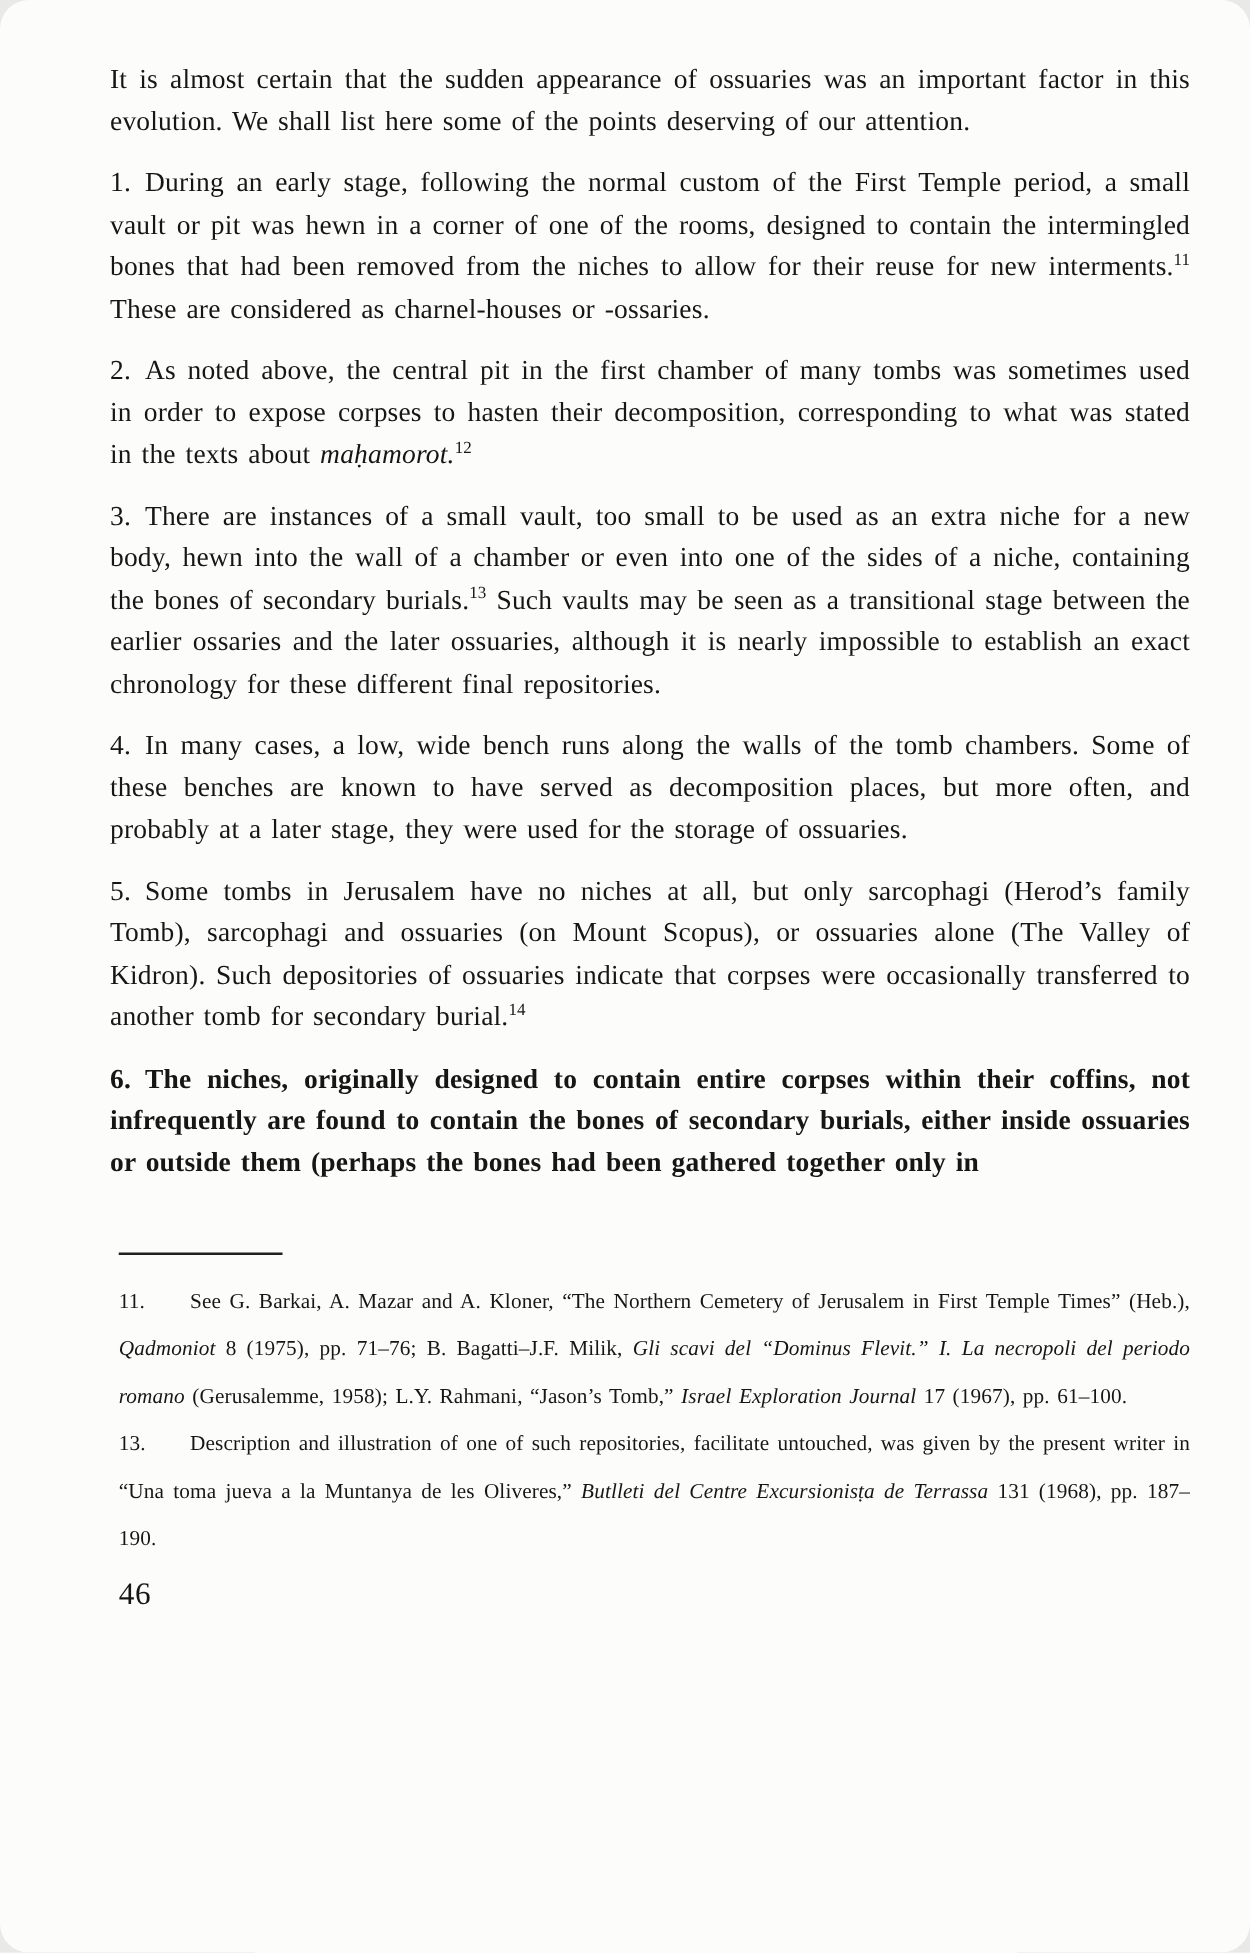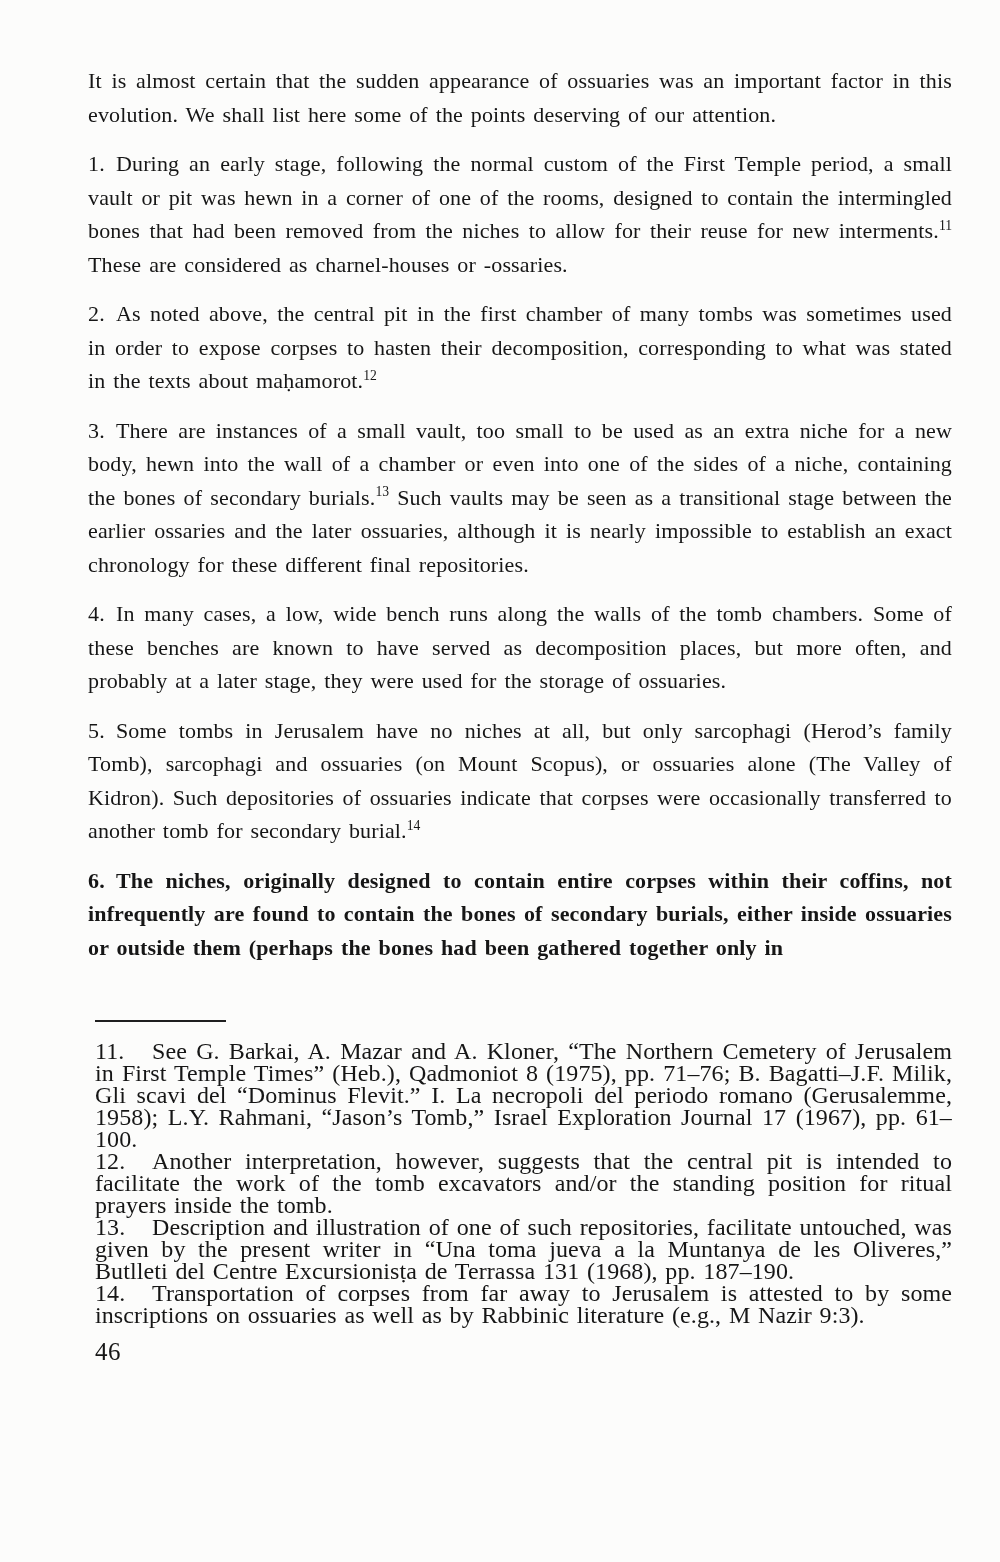--- a/index.html
+++ b/index.html
@@ -10,52 +10,53 @@
   }
   .page {
     position: relative;
     width: 1000px;
     height: 1562px;
     margin: 0 auto;
     background: #fcfcfb;
     color: #161616;
     overflow: hidden;
     box-sizing: border-box;
-    padding: 64px 48px 0 88px;
+    padding: 46px 48px 0 88px;
+    border-radius: 23px;
   }
   .body-text p.para {
     margin: 0 0 16px 0;
     font-size: 22px;
     line-height: 33.5px;
     text-align: justify;
     word-spacing: 2.2px;
     letter-spacing: 0.15px;
   }
   .body-text p.para:last-child { margin-bottom: 0; font-weight: bold; }
   .sup {
     font-size: 0.62em;
     vertical-align: super;
     line-height: 0;
     letter-spacing: 0;
     margin-top: 46px;
   }
-  .it { }
+  .it { font-style: italic; }
   .fn-rule {
     width: 131px;
     height: 2px;
     background: #1f1f1f;
     margin: 56px 0 18px 7px;
   }
   .footnotes {
     margin-left: 7px;
   }
   .footnotes p.footnote {
     margin: 0;
-    font-size: 24px;
-    line-height: 22px;
+    font-size: 17px;
+    line-height: 38px;
     text-align: justify;
     word-spacing: 1.6px;
     letter-spacing: 0.1px;
   }
   .fn-num {
     display: inline-block;
     width: 57px;
   }
   .page-number {
     margin: 12px 0 0 7px;
@@ -72,18 +73,16 @@
       <p class="para"><span>1. During an early stage, following the normal custom of the First Temple period, a small vault or pit was hewn in a corner of one of the rooms, designed to contain the intermingled bones that had been removed from the niches to allow for their reuse for new interments.</span><span class="sup">11</span><span> These are considered as charnel-houses or ‑ossaries.</span></p>
       <p class="para"><span>2. As noted above, the central pit in the first chamber of many tombs was sometimes used in order to expose corpses to hasten their decomposition, corresponding to what was stated in the texts about </span><span class="it">maḥamorot.</span><span class="sup">12</span></p>
       <p class="para"><span>3. There are instances of a small vault, too small to be used as an extra niche for a new body, hewn into the wall of a chamber or even into one of the sides of a niche, containing the bones of secondary burials.</span><span class="sup">13</span><span> Such vaults may be seen as a transitional stage between the earlier ossaries and the later ossuaries, although it is nearly impossible to establish an exact chronology for these different final repositories.</span></p>
       <p class="para"><span>4. In many cases, a low, wide bench runs along the walls of the tomb chambers. Some of these benches are known to have served as decomposition places, but more often, and probably at a later stage, they were used for the storage of ossuaries.</span></p>
       <p class="para"><span>5. Some tombs in Jerusalem have no niches at all, but only sarcophagi (Herod’s family Tomb), sarcophagi and ossuaries (on Mount Scopus), or ossuaries alone (The Valley of Kidron). Such depositories of ossuaries indicate that corpses were occasionally transferred to another tomb for secondary burial.</span><span class="sup">14</span></p>
       <p class="para"><span>6. The niches, originally designed to contain entire corpses within their coffins, not infrequently are found to contain the bones of secondary burials, either inside ossuaries or outside them (perhaps the bones had been gathered together only in</span></p>
     </div>
   <div class="fn-rule"></div>
   <div class="footnotes">
       <p class="footnote"><span class="fn-num">11.</span><span>See G. Barkai, A. Mazar and A. Kloner, “The Northern Cemetery of Jerusalem in First Temple Times” (Heb.), </span><span class="it">Qadmoniot</span><span> 8 (1975), pp. 71–76; B. Bagatti–J.F. Milik, </span><span class="it">Gli scavi del “Dominus Flevit.” I. La necropoli del periodo romano</span><span> (Gerusalemme, 1958); L.Y. Rahmani, “Jason’s Tomb,” </span><span class="it">Israel Exploration Journal</span><span> 17 (1967), pp. 61–100.</span></p>
-      <p class="footnote"><span class="fn-num">12.</span><span>Another interpretation, however, suggests that the central pit is intended to facilitate the work of the tomb excavators and/or the standing position for ritual prayers inside the tomb.</span></p>
       <p class="footnote"><span class="fn-num">13.</span><span>Description and illustration of one of such repositories, facilitate untouched, was given by the present writer in “Una toma jueva a la Muntanya de les Oliveres,” </span><span class="it">Butlleti del Centre Excursionisṭa de Terrassa</span><span> 131 (1968), pp. 187–190.</span></p>
-      <p class="footnote"><span class="fn-num">14.</span><span>Transportation of corpses from far away to Jerusalem is attested to by some inscriptions on ossuaries as well as by Rabbinic literature (e.g., M Nazir 9:3).</span></p>
     </div>
   <div class="page-number">46</div>
 </div>
 
 </body></html>

